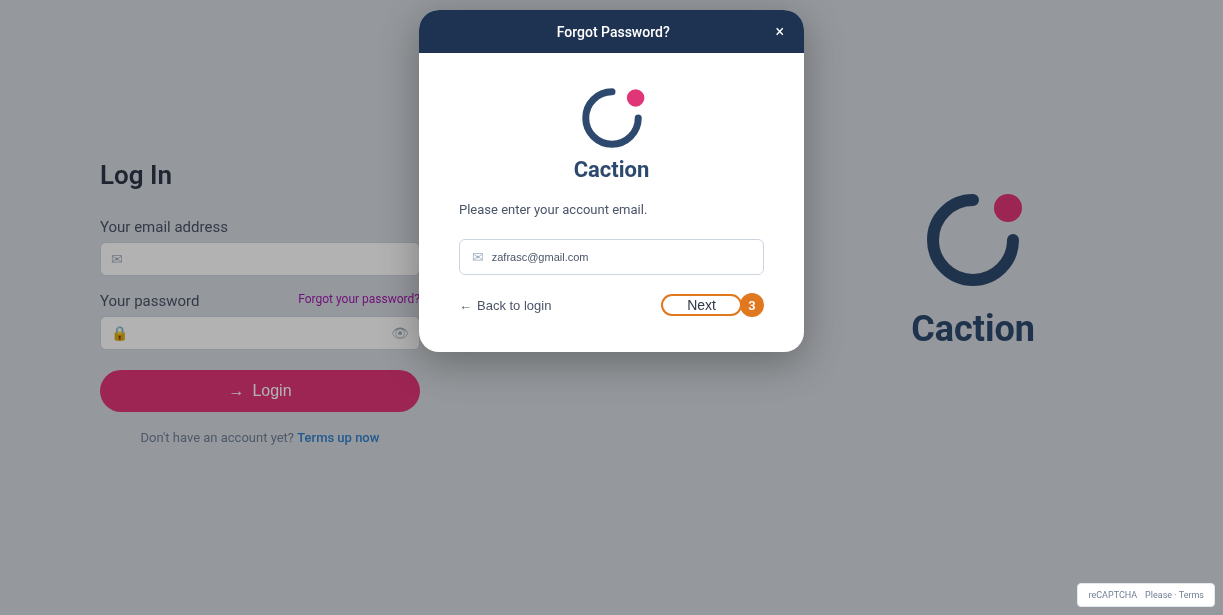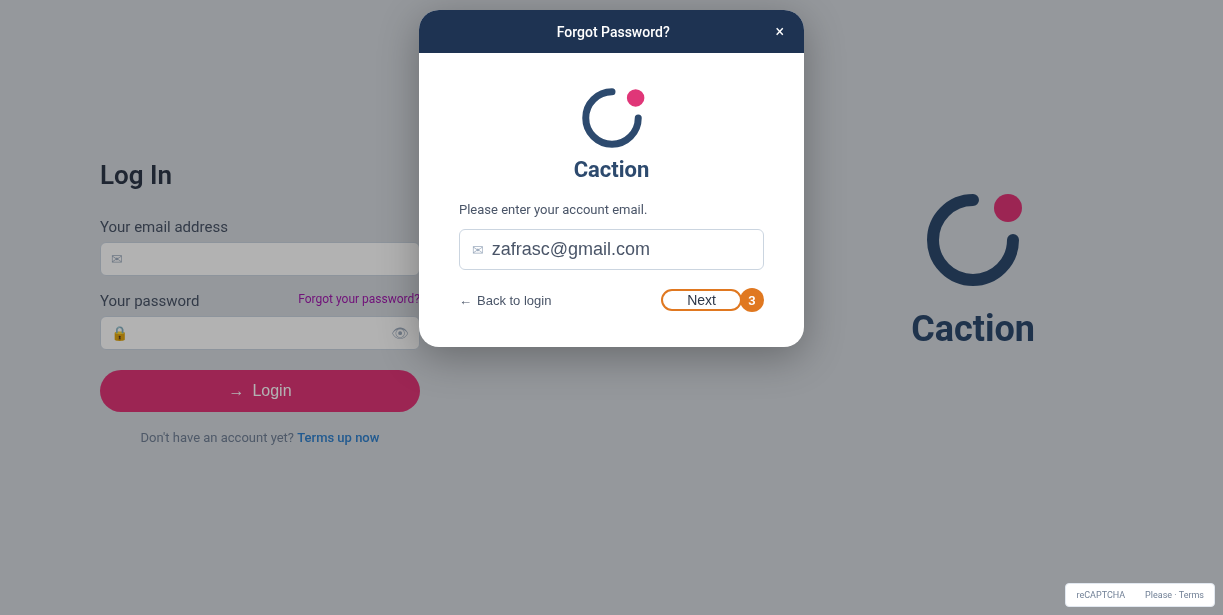--- a/index.html
+++ b/index.html
@@ -212,21 +212,21 @@
     .modal-logo-text {
       font-size: 22px;
       font-weight: 700;
       color: #2d4a6e;
       margin-top: 4px;
     }
 
     .modal-instruction {
       font-size: 13px;
       color: #4a5568;
-      margin-bottom: 12px;
+      margin-bottom: 22px;
       align-self: flex-start;
     }
 
     .modal-input-wrapper {
       width: 100%;
       border: 1px solid #cbd5e0;
       border-radius: 6px;
       padding: 9px 12px;
       display: flex;
       align-items: center;
@@ -236,21 +236,21 @@
 
     .modal-input-icon {
       color: #a0aec0;
       font-size: 14px;
     }
 
     .modal-input {
       border: none;
       outline: none;
       flex: 1;
-      font-size: 18px;
+      font-size: 11px;
       color: #4a5568;
     }
 
     .modal-actions {
       width: 100%;
       display: flex;
       align-items: center;
       justify-content: space-between;
     }
 
@@ -303,21 +303,21 @@
       bottom: 8px;
       right: 8px;
       background: white;
       border: 1px solid #e2e8f0;
       border-radius: 4px;
       padding: 6px 10px;
       font-size: 9px;
       color: #718096;
       display: flex;
       align-items: center;
-      gap: 20px;
+      gap: 8px;
     }
   </style>
 </head>
 <body>
 
 <div class="bg-page">
 
   <div class="login-form-container">
     <h1 class="login-title">Log In</h1>
 

